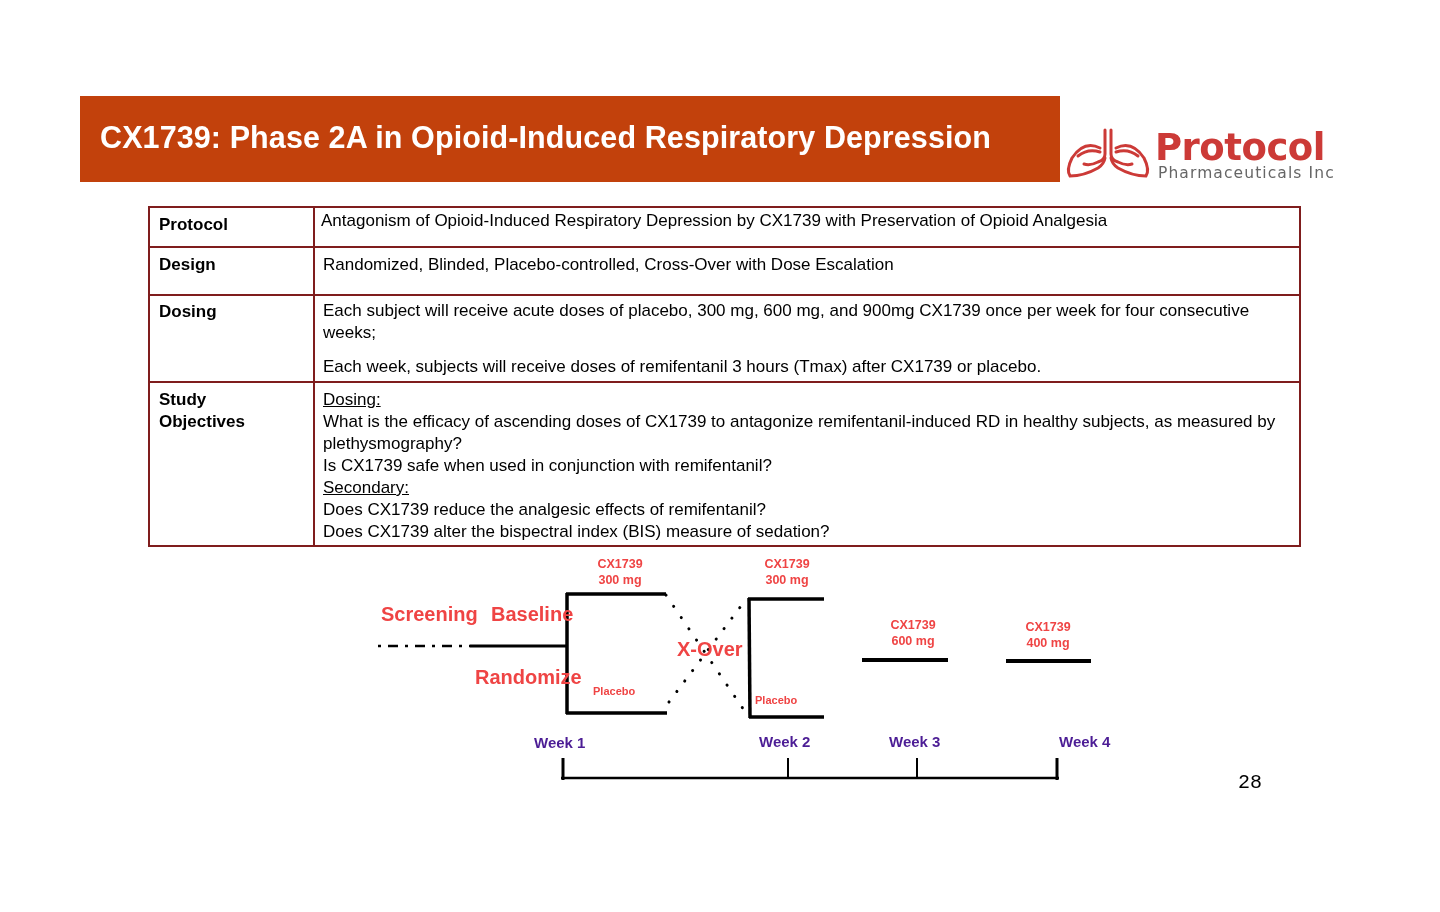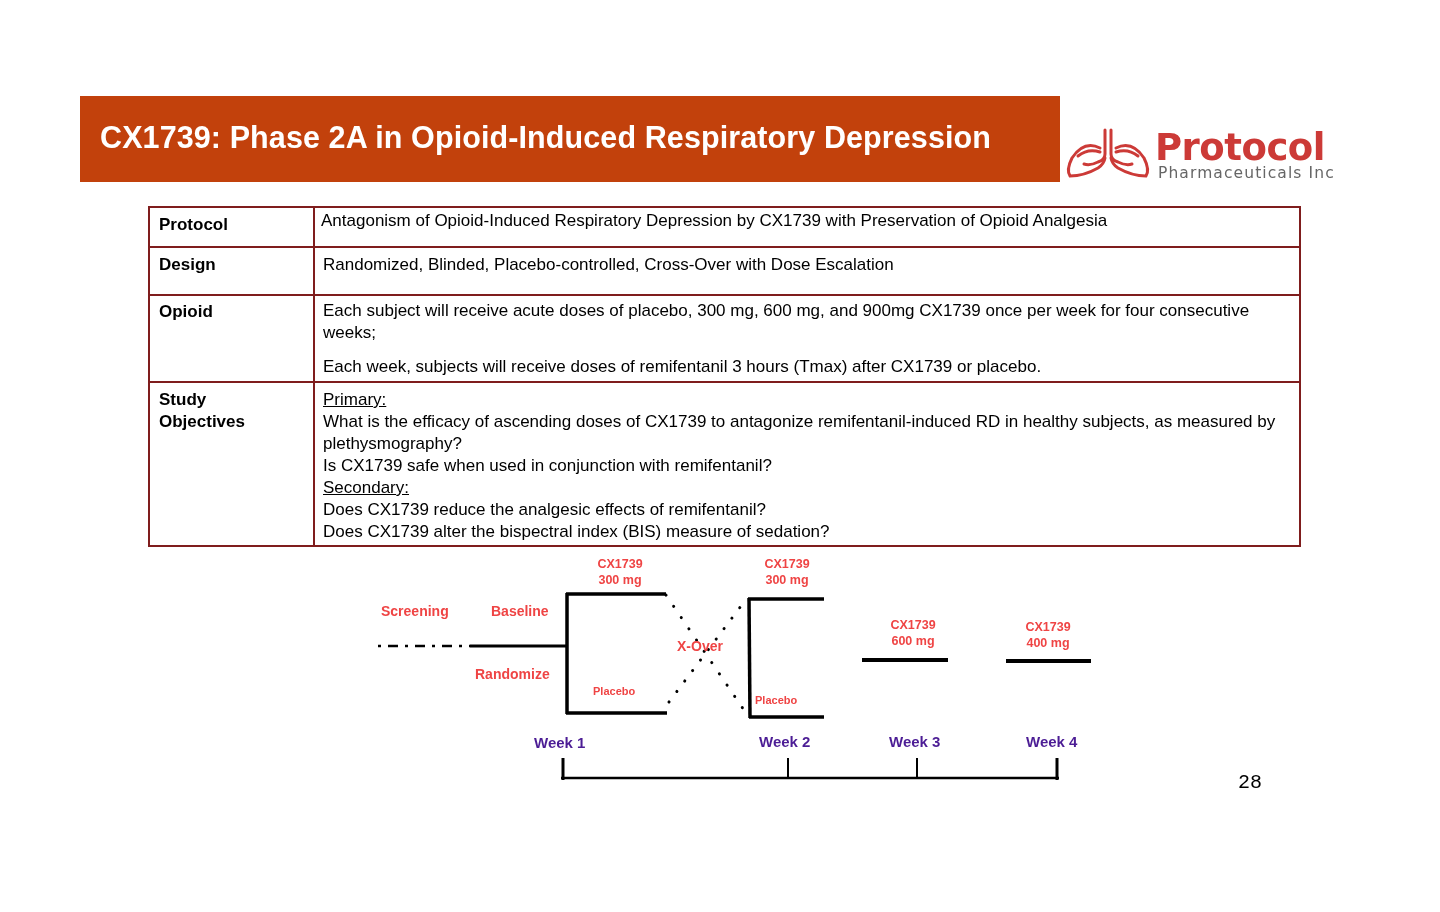--- a/index.html
+++ b/index.html
@@ -40,21 +40,21 @@
     .row-design td.value-cell { padding-top: 6px !important; }
     .row-design td.label-cell { padding-top: 6px !important; }
     .row-dosing td.value-cell { padding-top: 4px !important; padding-bottom: 3px !important; }
     .row-dosing td.label-cell { padding-top: 5px !important; }
     .dosing-line2 { margin-top: 12px; }
     .row-obj td.value-cell { padding-top: 6px !important; padding-bottom: 2px !important; }
     .row-obj td.label-cell { padding-top: 6px !important; }
     .u { text-decoration: underline; }
     .diag { position: absolute; left: 0; top: 0; width: 1440px; height: 912px; pointer-events: none; }
     .diag-label { position: absolute; font-weight: bold; color: #ef4444; white-space: nowrap; }
-    .lbl15 { font-size: 14px; }
+    .lbl15 { font-size: 20px; }
     .lbl12 { font-size: 12.5px; text-align: center; line-height: 16px; }
     .lbl11 { font-size: 11px; }
     .week { position: absolute; font-weight: bold; font-size: 15px; color: #4c1d95; white-space: nowrap; }
     .page-num { position: absolute; left: 1238px; top: 771px; font-size: 20px; color: #000; font-family: Liberation Mono, monospace; }
   </style>
 </head>
 <body>
 
 <div class="title-bar">
   <div class="title-text">CX1739: Phase 2A in Opioid-Induced Respiratory Depression</div>
@@ -79,33 +79,33 @@
   <tbody>
       <tr class="row-protocol">
     <td class="label-cell">Protocol</td>
     <td class="value-cell">Antagonism of Opioid-Induced Respiratory Depression by CX1739 with Preservation of Opioid Analgesia</td>
   </tr>
   <tr class="row-design">
     <td class="label-cell">Design</td>
     <td class="value-cell">Randomized, Blinded, Placebo-controlled, Cross-Over with Dose Escalation</td>
   </tr>
   <tr class="row-dosing">
-    <td class="label-cell">Opioid</td>
+    <td class="label-cell">Dosing</td>
     <td class="value-cell">
       <div>Each subject will receive acute doses of placebo, 300 mg, 600 mg, and 900mg CX1739 once per week for four consecutive weeks;</div>
       <div class="dosing-line2">Each week, subjects will receive doses of remifentanil 3 hours (Tmax) after CX1739 or placebo.</div>
     </td>
   </tr>
   <tr class="row-obj">
     <td class="label-cell">
       <div>Study</div>
       <div>Objectives</div>
     </td>
     <td class="value-cell">
-      <div class="u">Primary:</div>
+      <div class="u">Dosing:</div>
       <div>What is the efficacy of ascending doses of CX1739 to antagonize remifentanil-induced RD in healthy subjects, as measured by plethysmography?</div>
       <div>Is CX1739 safe when used in conjunction with remifentanil?</div>
       <div class="u">Secondary:</div>
       <div>Does CX1739 reduce the analgesic effects of remifentanil?</div>
       <div>Does CX1739 alter the bispectral index (BIS) measure of sedation?</div>
     </td>
   </tr>
 </tbody>
   </table>
 
@@ -158,15 +158,15 @@
   <div>600 mg</div>
 </div>
 <div class="diag-label lbl12" style="left:1020px; top:619px; width:56px;">
   <div>CX1739</div>
   <div>400 mg</div>
 </div>
 
 <div class="week" style="left:534px; top:734px;">Week 1</div>
 <div class="week" style="left:759px; top:733px;">Week 2</div>
 <div class="week" style="left:889px; top:733px;">Week 3</div>
-<div class="week" style="left:1026px; top:733px;">Week 4</div>
+<div class="week" style="left:1059px; top:733px;">Week 4</div>
 
 <div class="page-num">28</div>
 
 </body></html>

